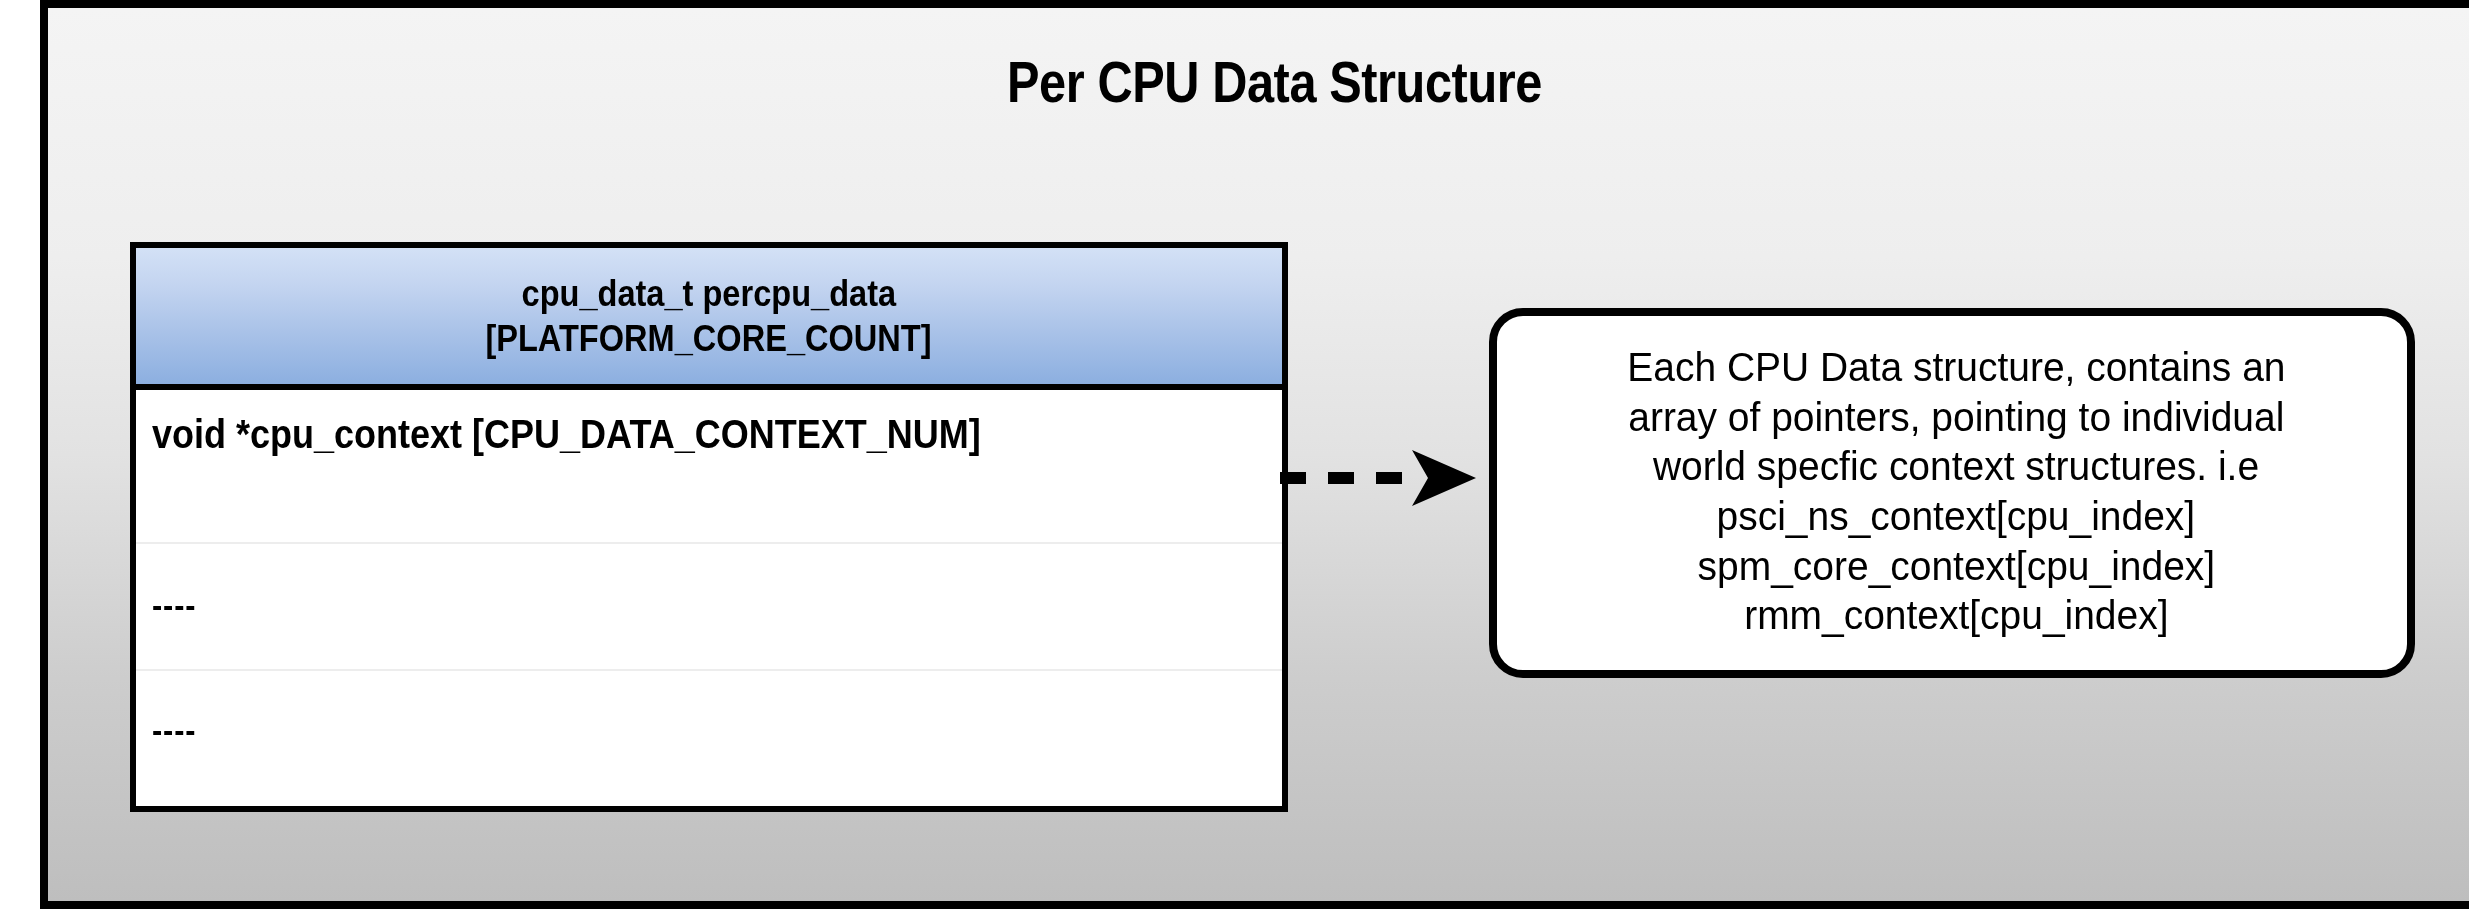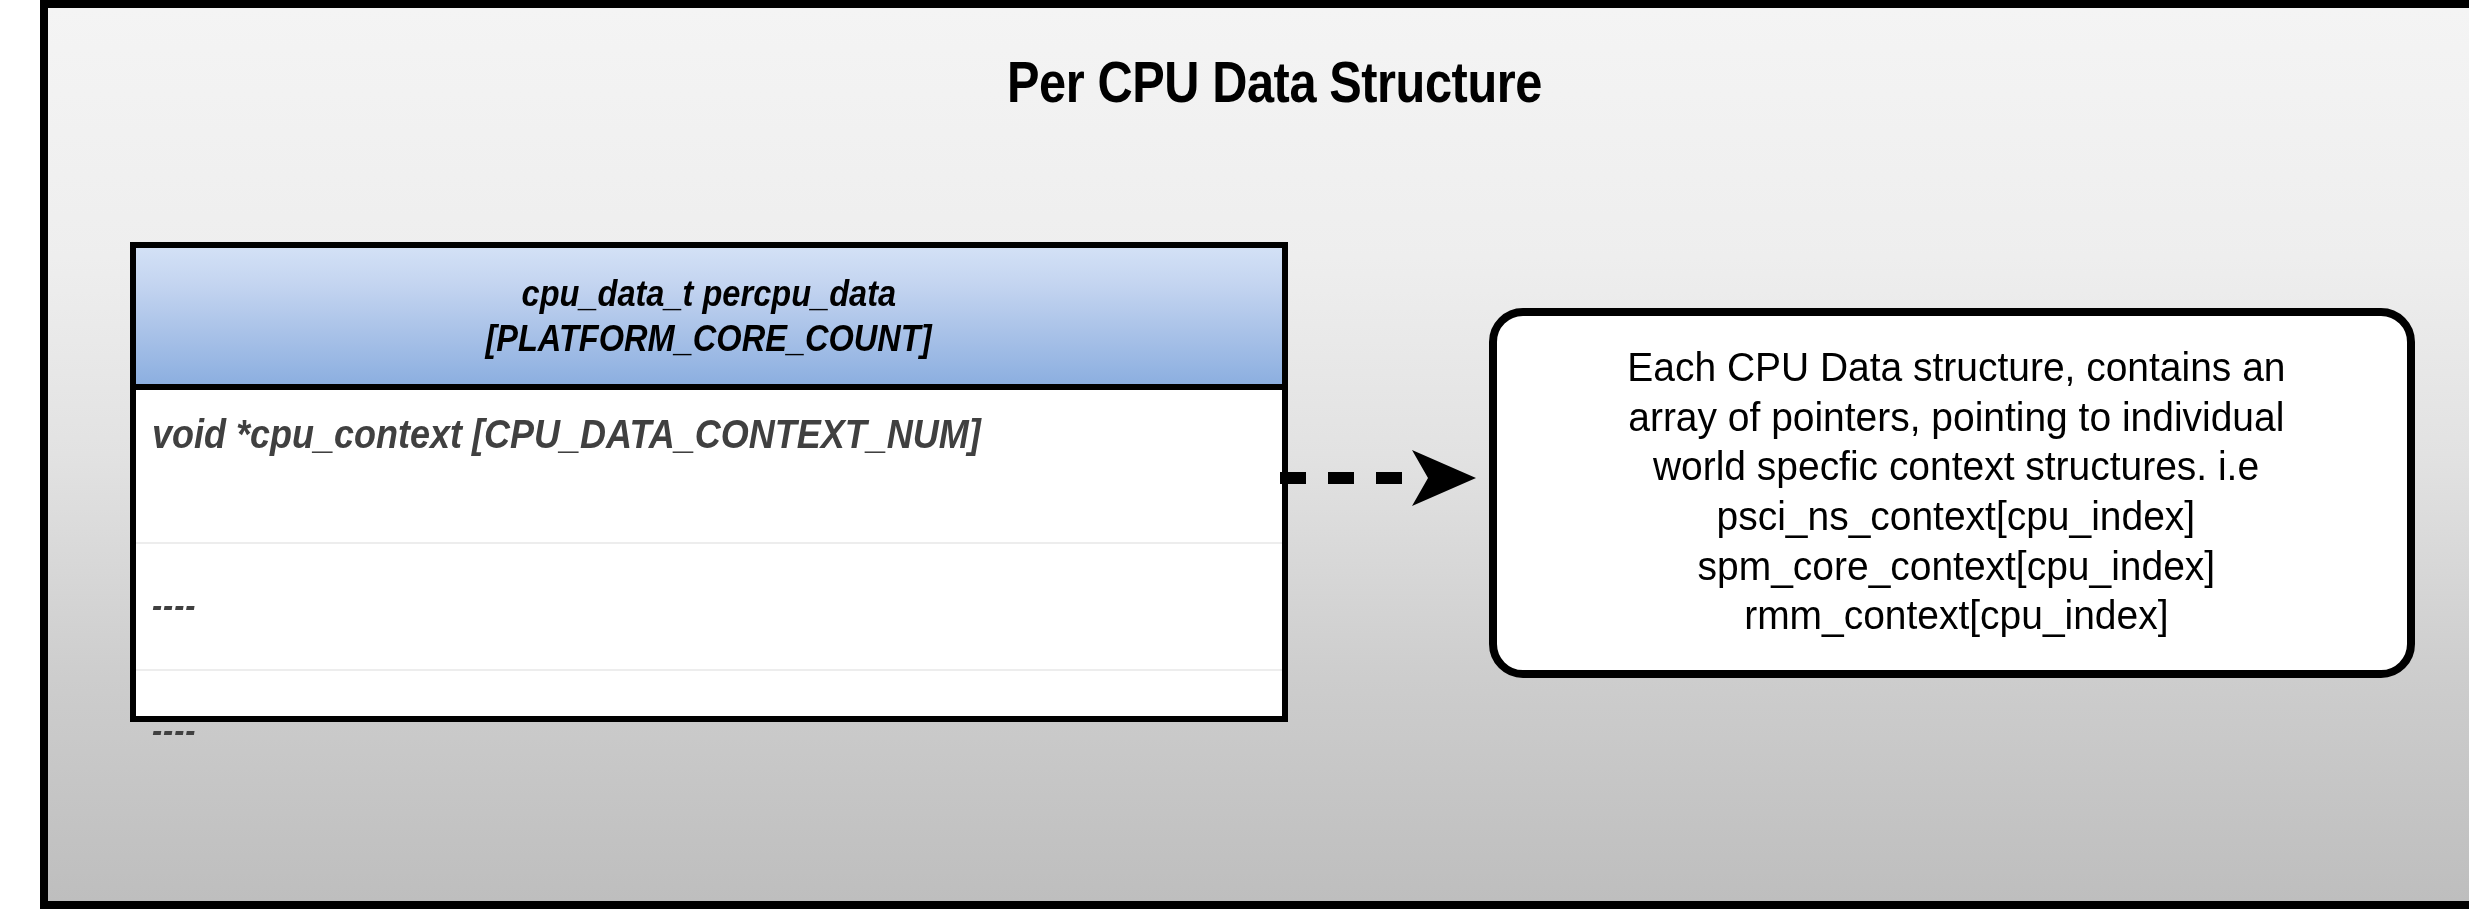--- a/index.html
+++ b/index.html
@@ -38,25 +38,24 @@
     white-space: nowrap;
     line-height: 1.05;
   }
 
   
   #struct-table {
     position: absolute;
     left: 82px;
     top: 234px;
     width: 1158px;
-    height: 480px;
+    height: 570px;
     box-sizing: border-box;
     border: 6px solid #000000;
     background: #ffffff;
-    font-style: italic;
   }
 
   #struct-header {
     position: relative;
     height: 142px;
     box-sizing: border-box;
     border-bottom: 6px solid #000000;
     background: linear-gradient(to bottom, #d3e1f6 0%, #c3d4f0 28%, #a9c2e8 62%, #8cafe0 100%);
     display: flex;
     flex-direction: column;
@@ -70,21 +69,21 @@
     color: #000000;
     line-height: 1.22;
     white-space: nowrap;
     transform: scaleX(0.88);
   }
 
   .struct-row {
     position: relative;
     box-sizing: border-box;
     padding-left: 8px;
-    color: #404040;
+    color: #000000;
   }
 
   #struct-row-0 {
     height: 152px;
   }
 
   #struct-row-1,
   #struct-row-2 {
     height: 127px;
     border-top: 2px solid #ededed;

